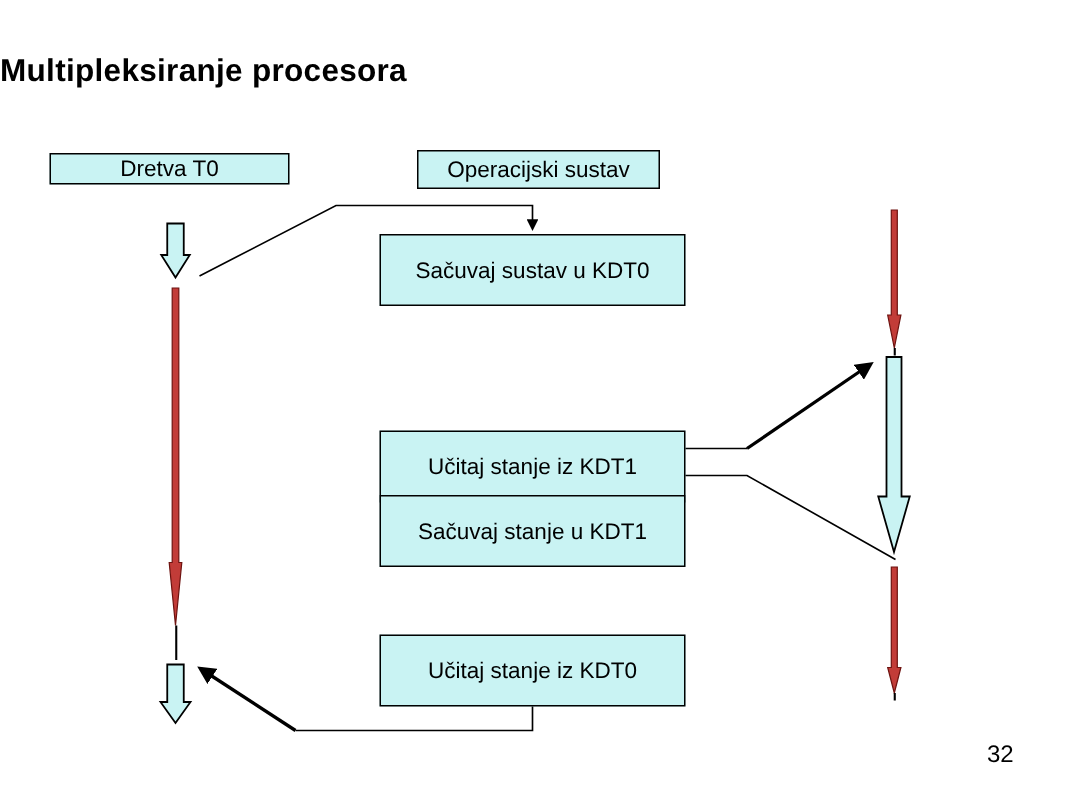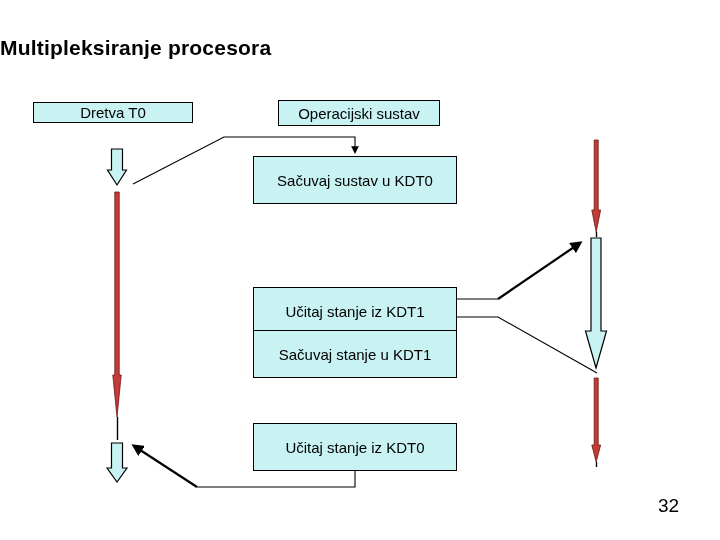--- a/index.html
+++ b/index.html
@@ -33,21 +33,21 @@
     background:var(--box-fill,#c9f3f3);
     display:flex;align-items:center;justify-content:center;
     font-size:15px;
   }
   .pbox-a{top:156px;}
   .pbox-b{top:239px;margin-top:48px;}
   .pbox-c{top:330px;}
   .pbox-d{top:407px;margin-top:16px;}
   .page-number{
     position:absolute;left:658px;top:495px;
-    font-size:19px;
+    font-size:16px;
   }
   svg.canvas{position:absolute;left:0;top:0;}
   .conn{fill:none;stroke:var(--connector,#000);stroke-width:1.1px;}
   .conn-bold{fill:none;stroke:var(--connector,#000);stroke-width:2.2px;}
   .tick{fill:none;stroke:var(--connector,#000);stroke-width:1.4px;}
   .cyan-arrow{fill:var(--running-arrow-fill,#c9f3f3);stroke:var(--connector,#000);stroke-width:1.2px;}
   .red-arrow{fill:var(--inactive-arrow-fill,#c23c38);stroke:var(--inactive-arrow-border,#6e1310);stroke-width:0.8px;}
   .ah-fill{fill:var(--connector,#000);}
 </style>
 </head>

